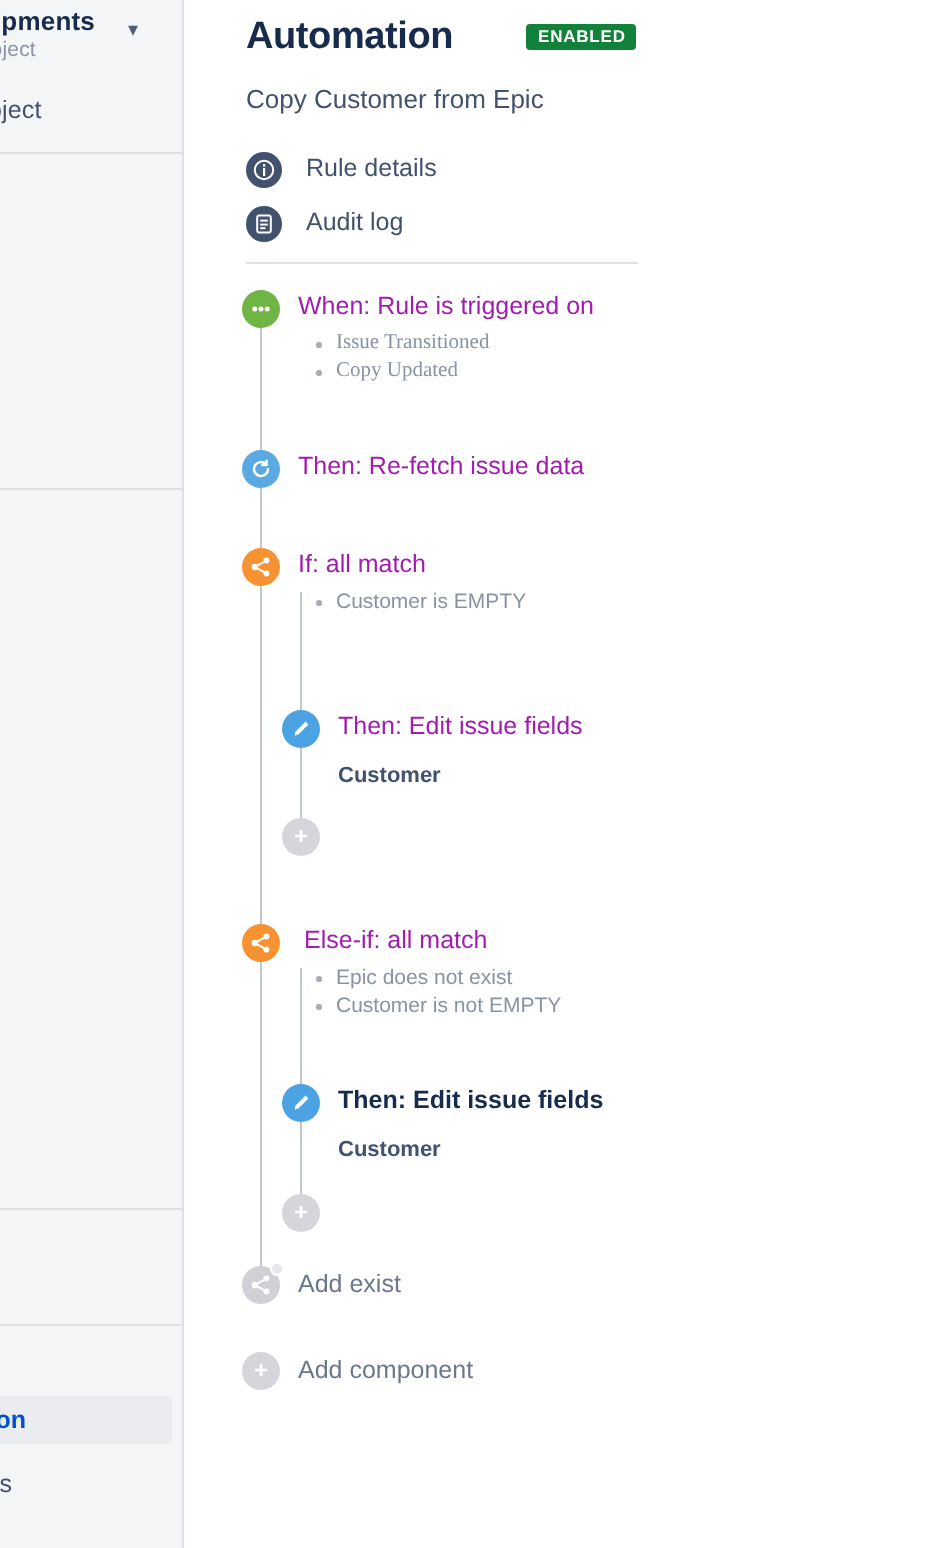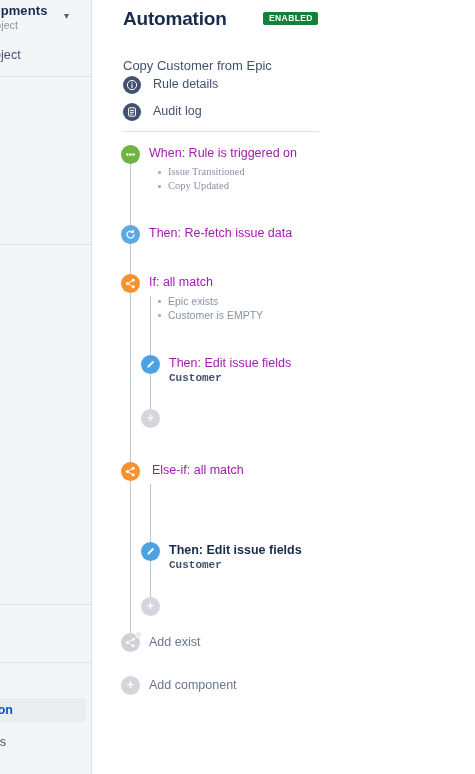--- a/index.html
+++ b/index.html
@@ -53,21 +53,21 @@
   }
   #status-badge {
     position: absolute; left: 171px; top: 12px;
     background: #12823B; color: #fff;
     font-size: 8.5px; font-weight: bold; letter-spacing: .4px;
     padding: 2px 5px 2px 6px; border-radius: 2px;
     line-height: 1.1;
   }
   #rule-name {
     position: absolute; left: 31px; top: 42px;
-    font-size: 13px; color: #42526E; margin-top: 16px;
+    font-size: 13px; color: #42526E;
   }
 
   .nav-row { position: absolute; left: 31px; height: 22px; }
   .nav-icon {
     position: absolute; left: 0; top: 0;
     width: 18px; height: 18px; border-radius: 50%;
     background: #42526E;
     display: flex; align-items: center; justify-content: center;
   }
   .nav-label {
@@ -102,22 +102,22 @@
   .ic-action  { background: #4BA3E3; }
   .ic-grey    { background: #D4D6DB; }
   .ic-greyb   { background: #CFD1D6; }
 
   .node-title {
     position: absolute; left: 28px; top: 1px;
     font-size: 12.5px; color: #a21caf; white-space: nowrap;
   }
   .node-title.bold { font-weight: bold; color: #172B4D; }
   .node-sub {
-    position: absolute; left: 28px; top: 17px;
-    font-size: 11px; color: #42526E; font-weight: bold; white-space: nowrap; font-family: Liberation Mono, monospace;
+    position: absolute; left: 28px; top: 27px;
+    font-size: 11px; color: #42526E; font-weight: bold; white-space: nowrap;
   }
 
   .bullets { position: absolute; left: 36px; }
   .bullet {
     position: relative; height: 14px;
     font-size: 10.5px; color: #8993A4; white-space: nowrap;
     padding-left: 12px; line-height: 14px;
   }
   .bullet::before {
     content: ""; position: absolute; left: 2px; top: 6px;
@@ -229,21 +229,20 @@
         <svg width="13" height="13" viewBox="0 0 13 13">
           <circle cx="9.2" cy="3.2" r="1.5" fill="#fff"></circle>
           <circle cx="9.2" cy="9.8" r="1.5" fill="#fff"></circle>
           <circle cx="3.4" cy="6.5" r="1.6" fill="#fff"></circle>
           <path d="M4.6 5.8l3.4-1.9M4.6 7.2l3.4 1.9" stroke="#fff" stroke-width="1"></path>
         </svg>
       </span>
       <span class="node-title">If: all match</span>
     </div>
     <div class="bullets" style="left:64px; top:294px;">
-      <div class="bullet">Epic exists</div>
       <div class="bullet">Customer is EMPTY</div>
     </div>
 
     <div class="branch-line" style="top:296px; height:128px;"></div>
 
     <div class="node" style="left:49px; top:355px;">
       <span class="node-icon ic-action">
         <svg width="13" height="13" viewBox="0 0 13 13">
           <path d="M8.8 2.8l1.4 1.4-5 5-1.9.5.5-1.9z" fill="#fff"></path>
         </svg>
@@ -262,20 +261,24 @@
       <span class="node-icon ic-cond">
         <svg width="13" height="13" viewBox="0 0 13 13">
           <circle cx="9.2" cy="3.2" r="1.5" fill="#fff"></circle>
           <circle cx="9.2" cy="9.8" r="1.5" fill="#fff"></circle>
           <circle cx="3.4" cy="6.5" r="1.6" fill="#fff"></circle>
           <path d="M4.6 5.8l3.4-1.9M4.6 7.2l3.4 1.9" stroke="#fff" stroke-width="1"></path>
         </svg>
       </span>
       <span class="node-title" style="left:31px;">Else-if: all match</span>
     </div>
+    <div class="bullets" style="left:64px; top:482px;">
+      <div class="bullet">Epic does not exist</div>
+      <div class="bullet">Customer is not EMPTY</div>
+    </div>
 
     <div class="branch-line" style="top:484px; height:128px;"></div>
 
     <div class="node" style="left:49px; top:542px;">
       <span class="node-icon ic-action">
         <svg width="13" height="13" viewBox="0 0 13 13">
           <path d="M8.8 2.8l1.4 1.4-5 5-1.9.5.5-1.9z" fill="#fff"></path>
         </svg>
       </span>
       <span class="node-title bold">Then: Edit issue fields</span>

